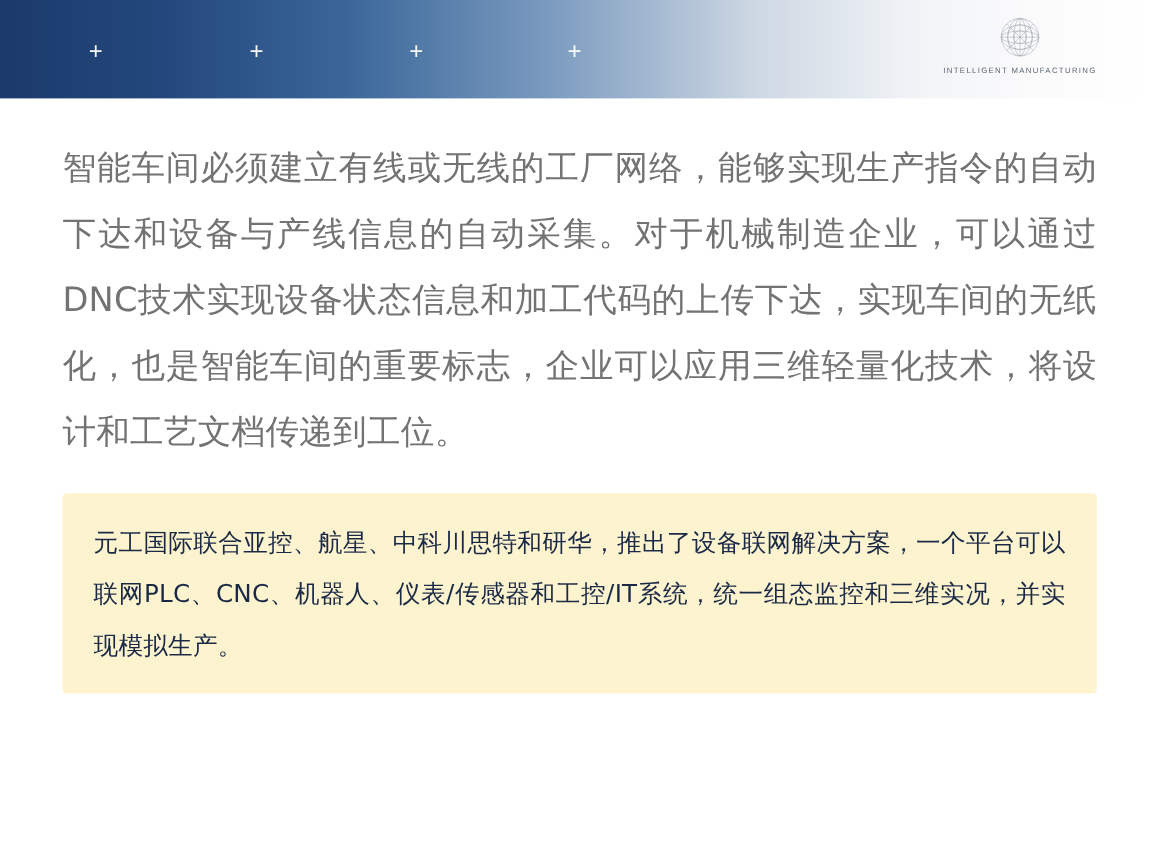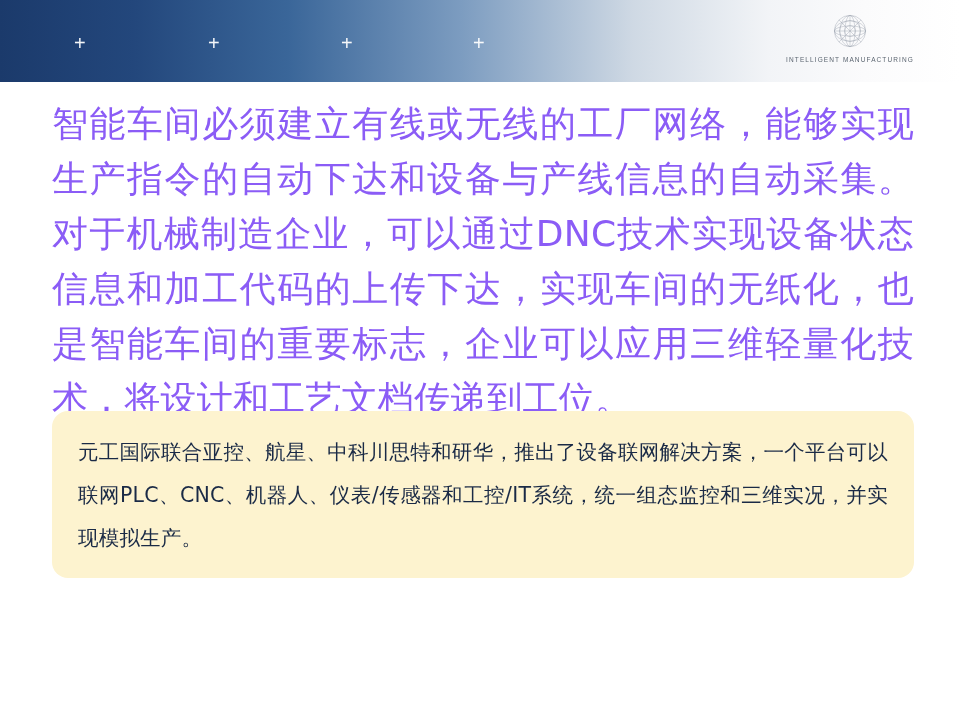--- a/index.html
+++ b/index.html
@@ -73,41 +73,41 @@
     letter-spacing: 1.1px;
     color: #5b6570;
     font-family: "Liberation Sans", sans-serif;
     white-space: nowrap;
   }
 
   
   .body-text {
     position: absolute;
     left: 52px;
-    top: 96px;
+    top: 112px;
     width: 862px;
     font-family: "DejaVu Sans", sans-serif;
-    font-size: 36px;
+    font-size: 28px;
     line-height: 55px;
-    color: #8b5cf6;
+    color: #737373;
     text-align: justify;
     text-justify: inter-ideograph;
     letter-spacing: 0.2px;
   }
 
   
   .callout {
     position: absolute;
     left: 52px;
     top: 411px;
     width: 862px;
     height: 167px;
     box-sizing: border-box;
     background: #fdf3cf;
-    border-radius: 16px;
+    border-radius: 4px;
     padding: 20px 26px 0 26px;
   }
   .callout-text {
     font-family: "DejaVu Sans", sans-serif;
     font-size: 20.5px;
     line-height: 43px;
     color: #1a2a46;
     text-align: justify;
     text-justify: inter-ideograph;
     letter-spacing: 0.2px;

